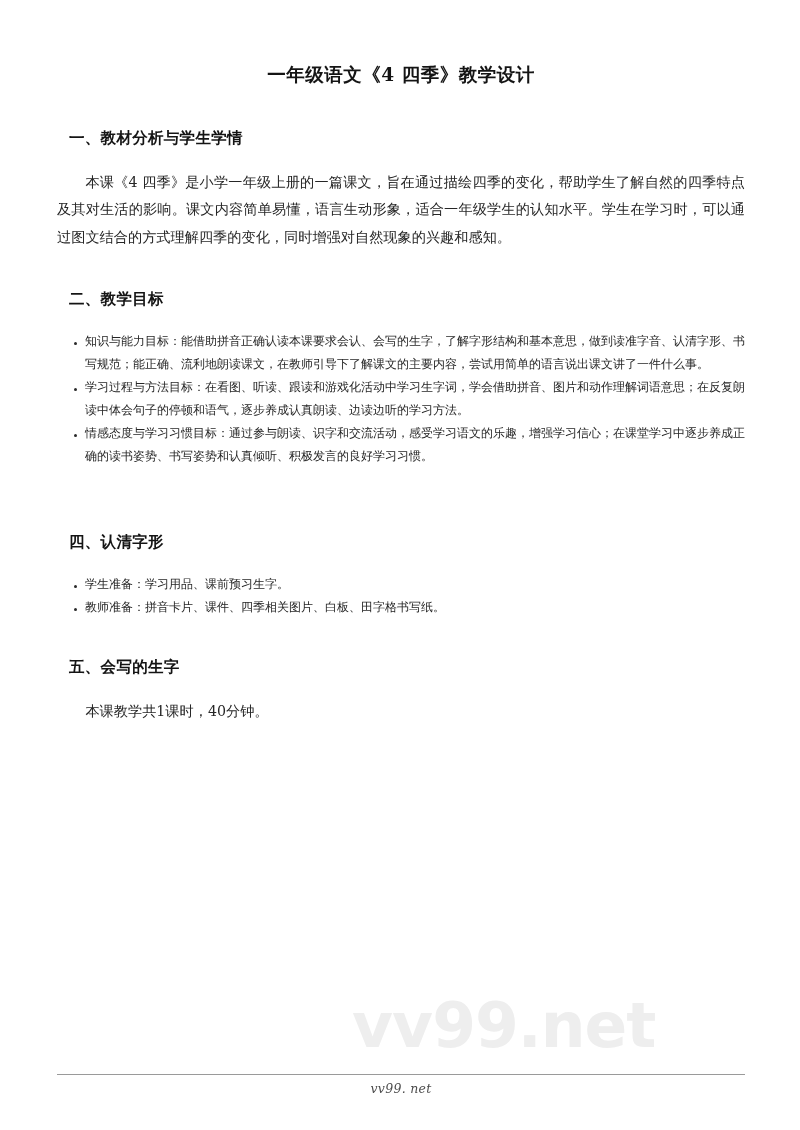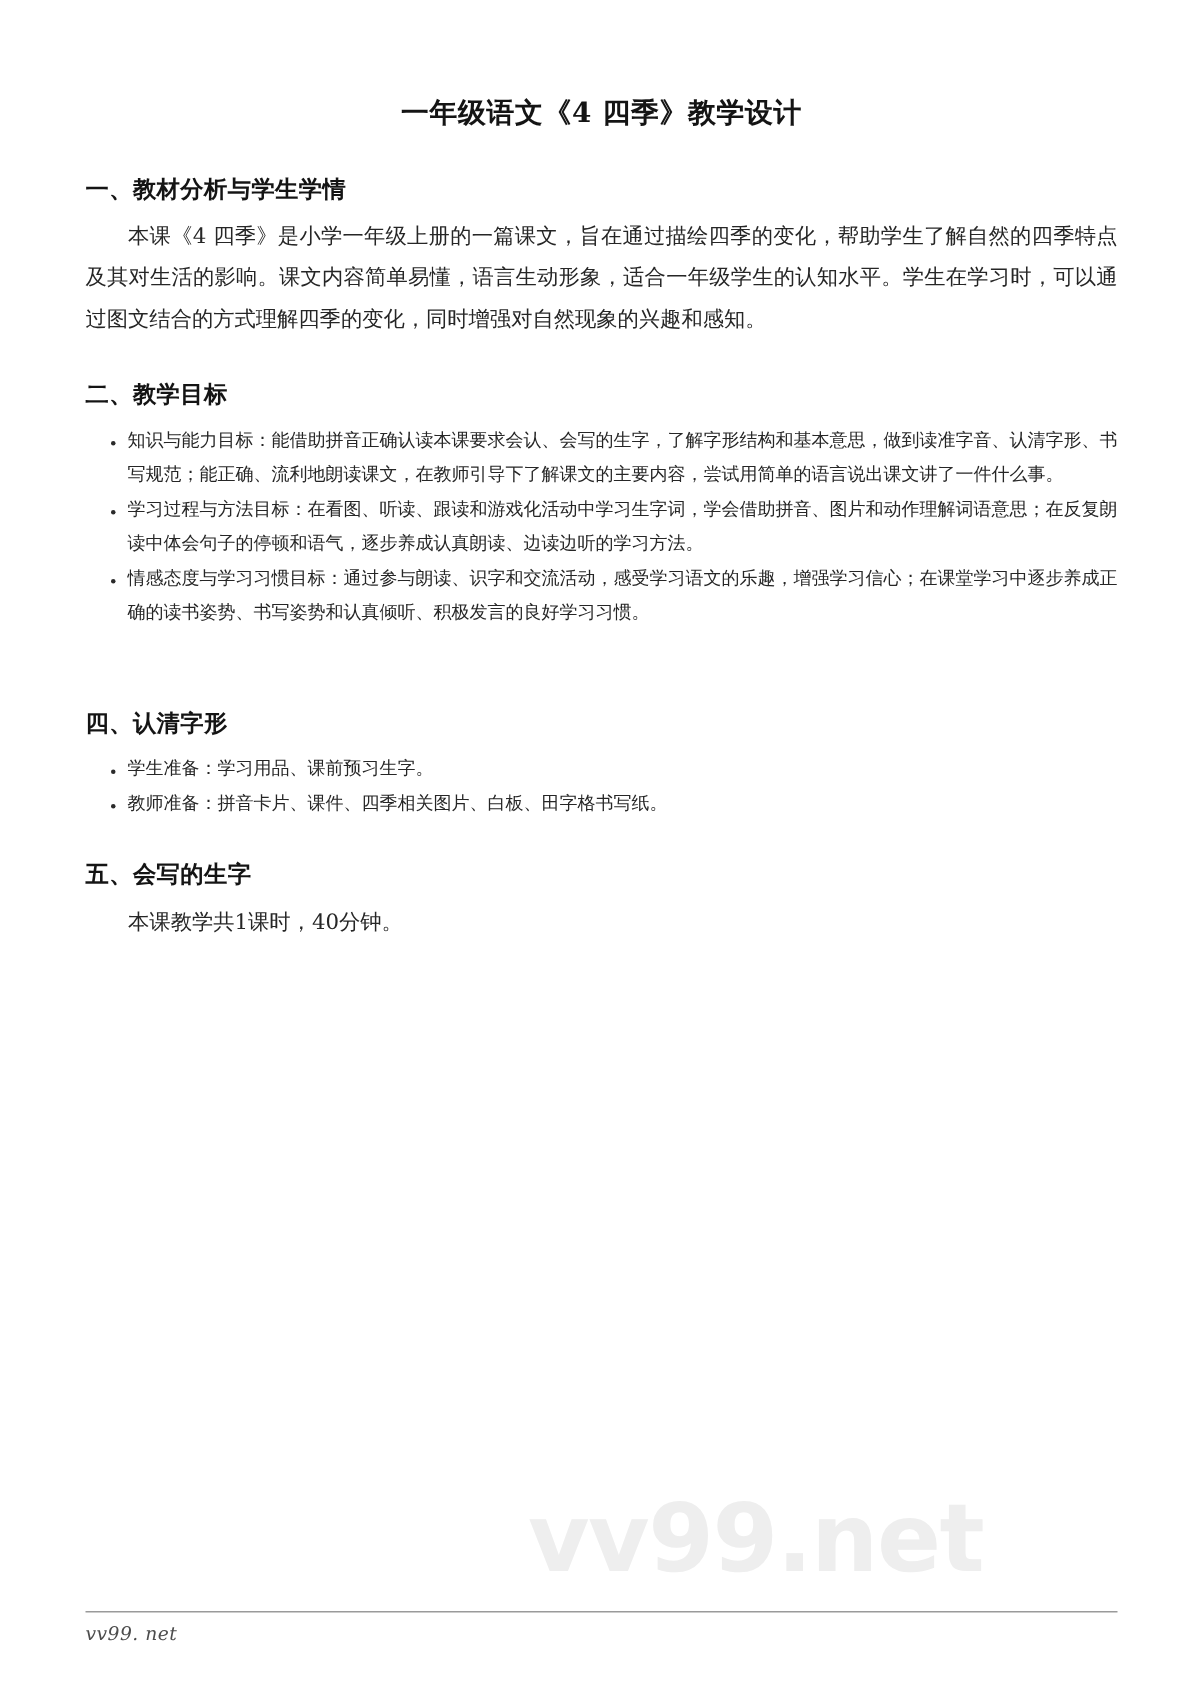--- a/index.html
+++ b/index.html
@@ -61,21 +61,21 @@
 
   .section {
     margin: 0;
   }
 
   .section-heading {
     font-size: 15.5px;
     font-weight: bold;
     color: #141414;
     letter-spacing: 0.3px;
-    margin: 0;
+    margin: 12px;
   }
 
   .para {
     font-size: 14.2px;
     line-height: 1.92;
     text-align: justify;
     text-justify: inter-ideograph;
     margin: 0;
     color: #262626;
   }
@@ -122,21 +122,21 @@
     top: 1074px;
     width: 688px;
   }
   .footer-rule {
     width: 100%;
     height: 0;
     border-top: 1.2px solid #9a9a9a;
   }
   .footer-text {
     margin-top: 6px;
-    text-align: left;
+    text-align: center;
     font-family: "DejaVu Serif", "Liberation Serif", serif;
     font-style: italic;
     font-size: 12.5px;
     color: #4d4d4d;
     letter-spacing: 0.3px;
   }
 </style>
 </head>
 <body>
 

